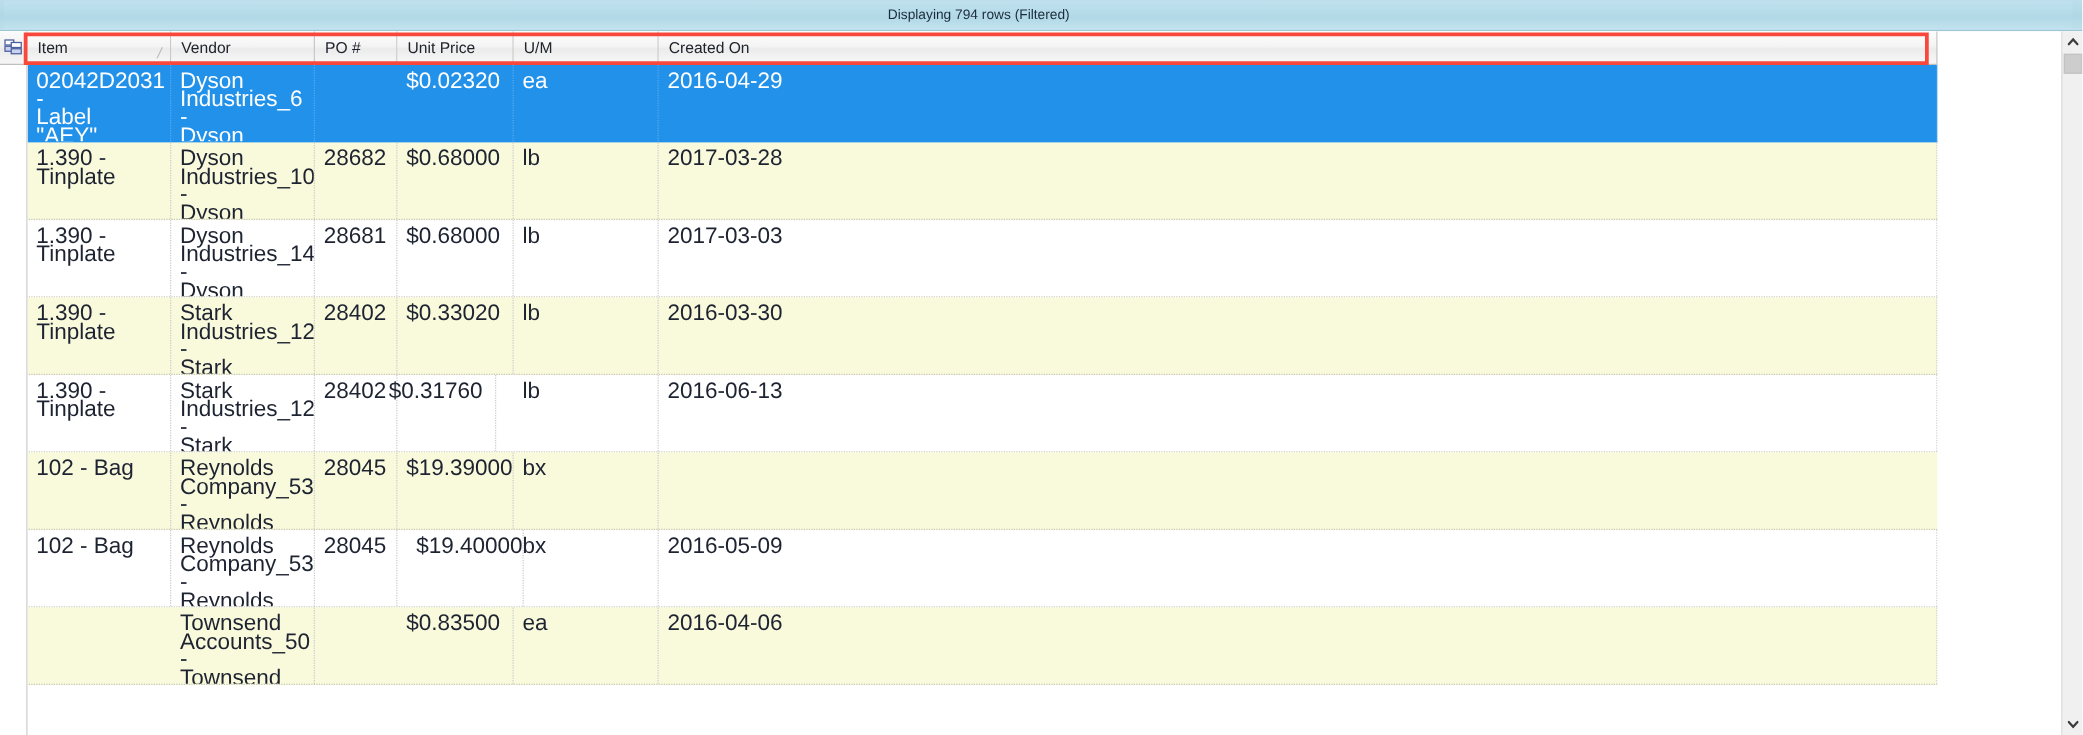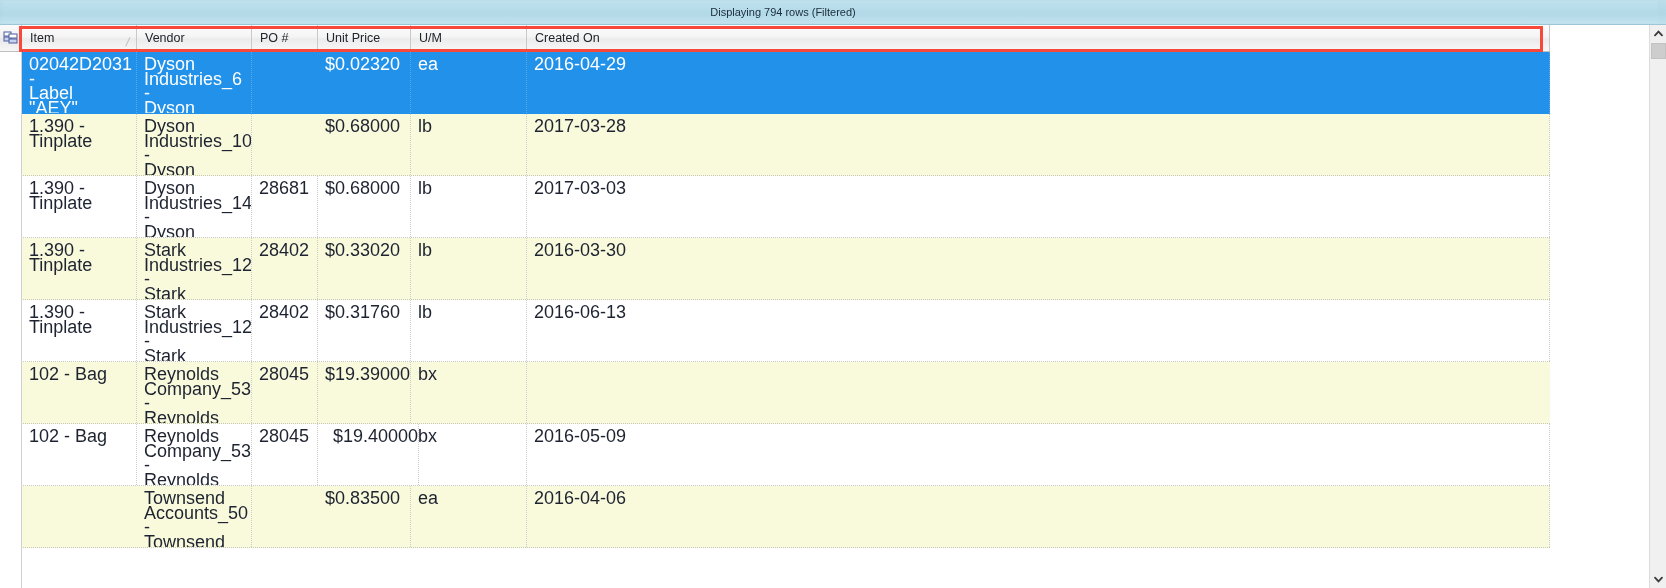--- a/index.html
+++ b/index.html
@@ -233,20 +233,21 @@
             <div class="gutter-chip" style="height: 57px;"></div>
             <div class="gutter-arrow" style="top: 26px;"></div>
           </div>
         </div>
         <div class="row alt" style="height: 62px;">
           <div class="cell" style="left: 22px; width: 115px;">1.390 - Tinplate</div>
           <div class="cell" style="left: 137px; width: 115px;">Dyson
 Industries_10 -
 Dyson
 Industries_10</div>
+          <div class="cell" style="left: 252px; width: 66px;">28682</div>
           <div class="cell" style="left: 318px; width: 93px;">$0.68000</div>
           <div class="cell" style="left: 411px; width: 116px;">lb</div>
           <div class="cell" style="left: 527px; width: 1023px;">2017-03-28</div>
           <div class="gutter-cell" style="height: 62px;">
             <div class="gutter-chip" style="height: 57px;"></div>
           </div>
         </div>
         <div class="row plain" style="height: 62px;">
           <div class="cell" style="left: 22px; width: 115px;">1.390 - Tinplate</div>
           <div class="cell" style="left: 137px; width: 115px;">Dyson
@@ -275,21 +276,21 @@
             <div class="gutter-chip" style="height: 57px;"></div>
           </div>
         </div>
         <div class="row plain" style="height: 62px;">
           <div class="cell" style="left: 22px; width: 115px;">1.390 - Tinplate</div>
           <div class="cell" style="left: 137px; width: 115px;">Stark
 Industries_12 -
 Stark
 Industries_12</div>
           <div class="cell" style="left: 252px; width: 66px;">28402</div>
-          <div class="cell" style="left: 318px; width: 93px;">$0.31760</div>
+          <div class="cell" style="left: 304px; width: 93px;">$0.31760</div>
           <div class="cell" style="left: 411px; width: 116px;">lb</div>
           <div class="cell" style="left: 527px; width: 1023px;">2016-06-13</div>
           <div class="gutter-cell" style="height: 62px;">
             <div class="gutter-chip" style="height: 57px;"></div>
           </div>
         </div>
         <div class="row alt" style="height: 62px;">
           <div class="cell" style="left: 22px; width: 115px;">102 - Bag</div>
           <div class="cell" style="left: 137px; width: 115px;">Reynolds
 Company_53 -

